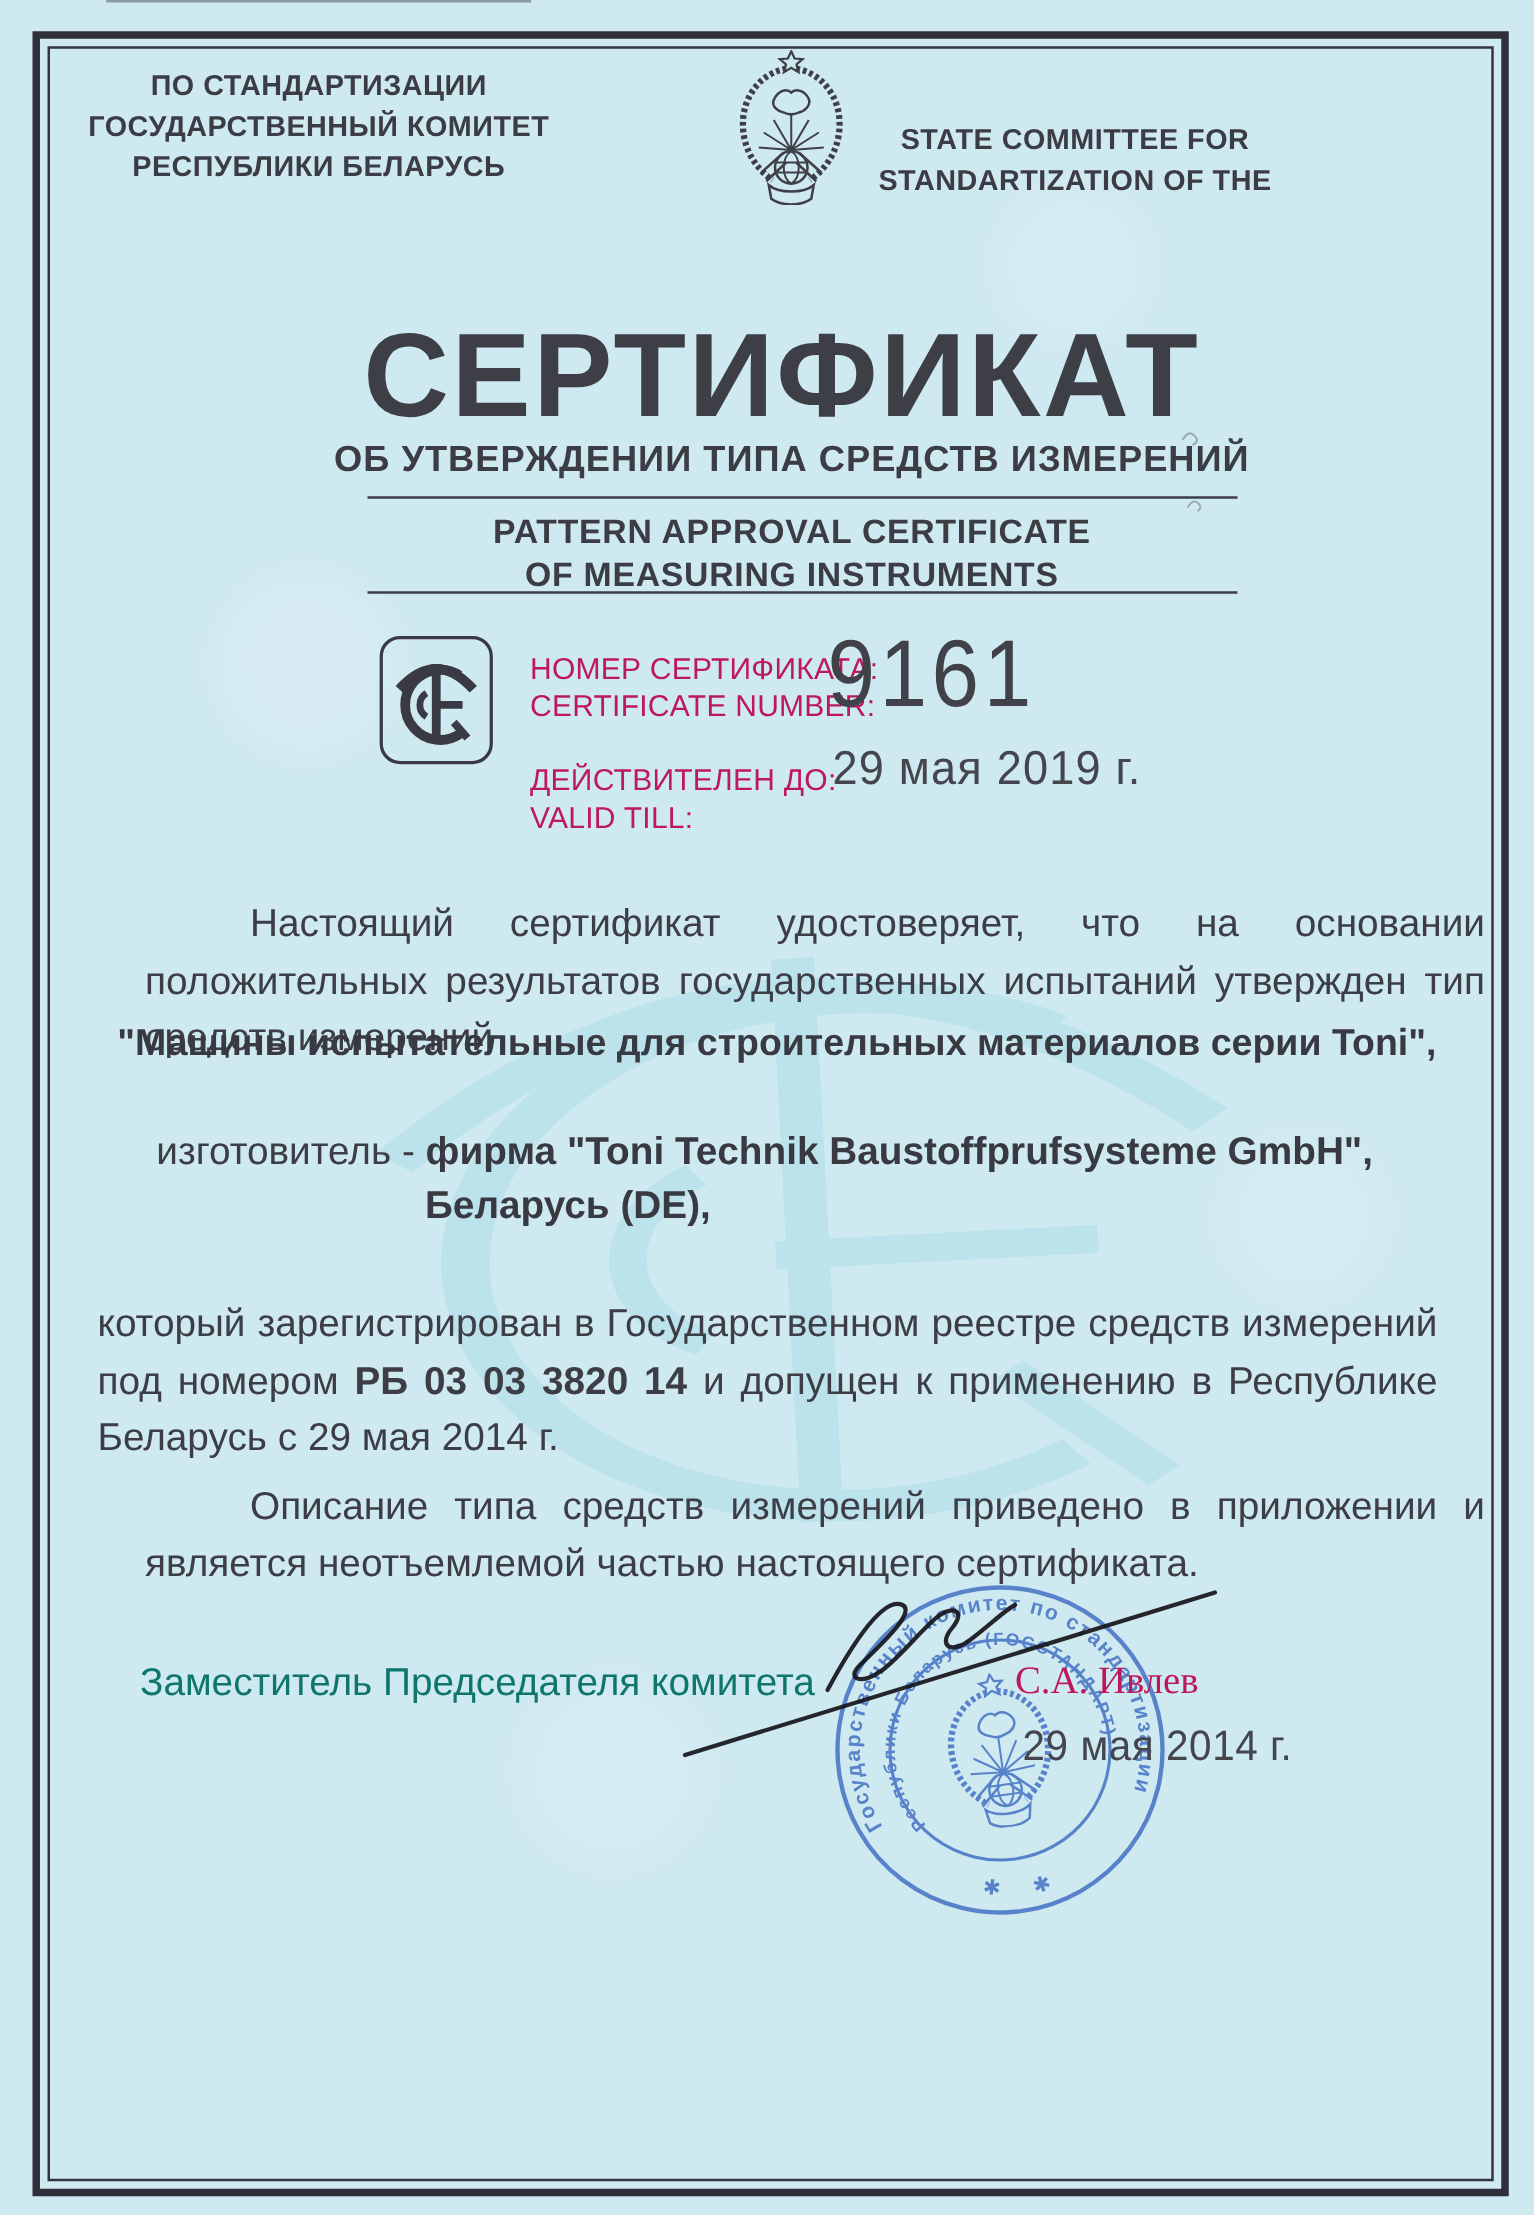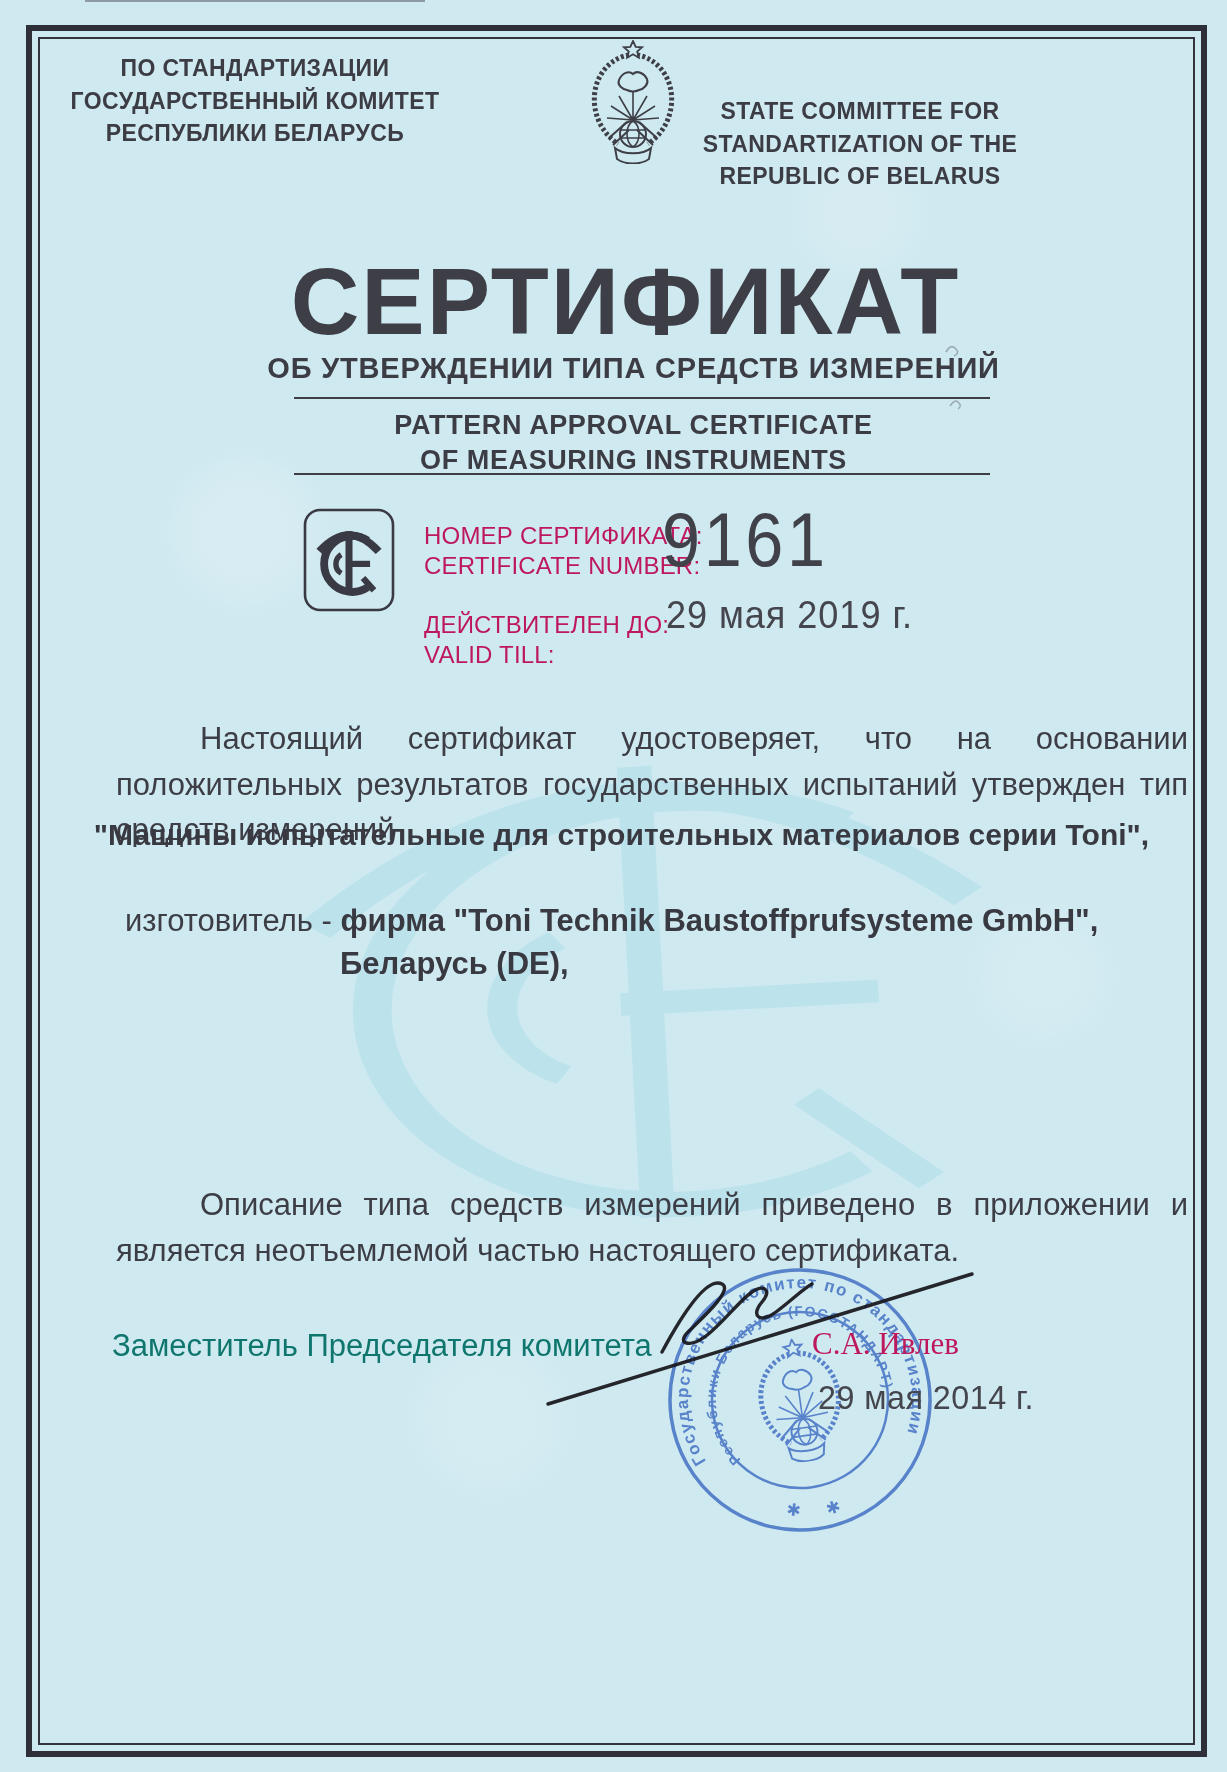--- a/index.html
+++ b/index.html
@@ -118,21 +118,20 @@
     <div>РЕСПУБЛИКИ БЕЛАРУСЬ</div>
   </div>
 
   <svg class="abs" style="left:583px;top:40px;width:100px;height:124px;color:#3f3f48;">
     <use href="#sym-emblem"></use>
   </svg>
 
   <div class="abs hdr" style="left:695px;top:55px;width:330px;margin-top:40px;">
     <div>STATE COMMITTEE FOR</div>
     <div>STANDARTIZATION OF THE</div>
-    <div>REPUBLIC OF BELARUS</div>
   </div>
 
   <div class="abs title">СЕРТИФИКАТ</div>
   <div class="abs subtitle">ОБ УТВЕРЖДЕНИИ ТИПА СРЕДСТВ ИЗМЕРЕНИЙ</div>
   <div class="abs rule" style="left:294px;top:397px;width:696px;"></div>
   <div class="abs sub-en">
     <div>PATTERN APPROVAL CERTIFICATE</div>
     <div>OF MEASURING INSTRUMENTS</div>
   </div>
   <div class="abs rule" style="left:294px;top:473px;width:696px;"></div>
@@ -156,20 +155,21 @@
   </div>
   <div class="abs valid-date">29 мая 2019 г.</div>
 
   <div class="abs para indent" style="top:716px;">Настоящий сертификат удостоверяет, что на основании положительных результатов государственных испытаний утвержден тип средств измерений</div>
 
   <div class="abs bold-line">"Машины испытательные для строительных материалов серии Toni",</div>
 
   <div class="abs maker1"><span>изготовитель - </span><b>фирма "Toni Technik Baustoffprufsysteme GmbH",</b></div>
   <div class="abs maker2">Беларусь (DE),</div>
 
+  <div class="abs para" style="top:1036px;"><span>который зарегистрирован в Государственном реестре средств измерений под номером  </span><b>РБ 03 03 3820 14</b><span> и допущен к применению в Республике Беларусь с 29 мая 2014 г.</span></div>
 
   <div class="abs para indent" style="top:1182px;">Описание типа средств измерений приведено в приложении и является неотъемлемой частью настоящего сертификата.</div>
 
   <div class="abs sig-label">Заместитель Председателя комитета</div>
 
   <svg class="abs stamp" viewBox="0 0 272 272">
     <g stroke="#3e6dc2" fill="none">
       <circle cx="136" cy="136" r="130" stroke-width="3.5"></circle>
       <circle cx="136" cy="136" r="88" stroke-width="2.5"></circle>
     </g>

